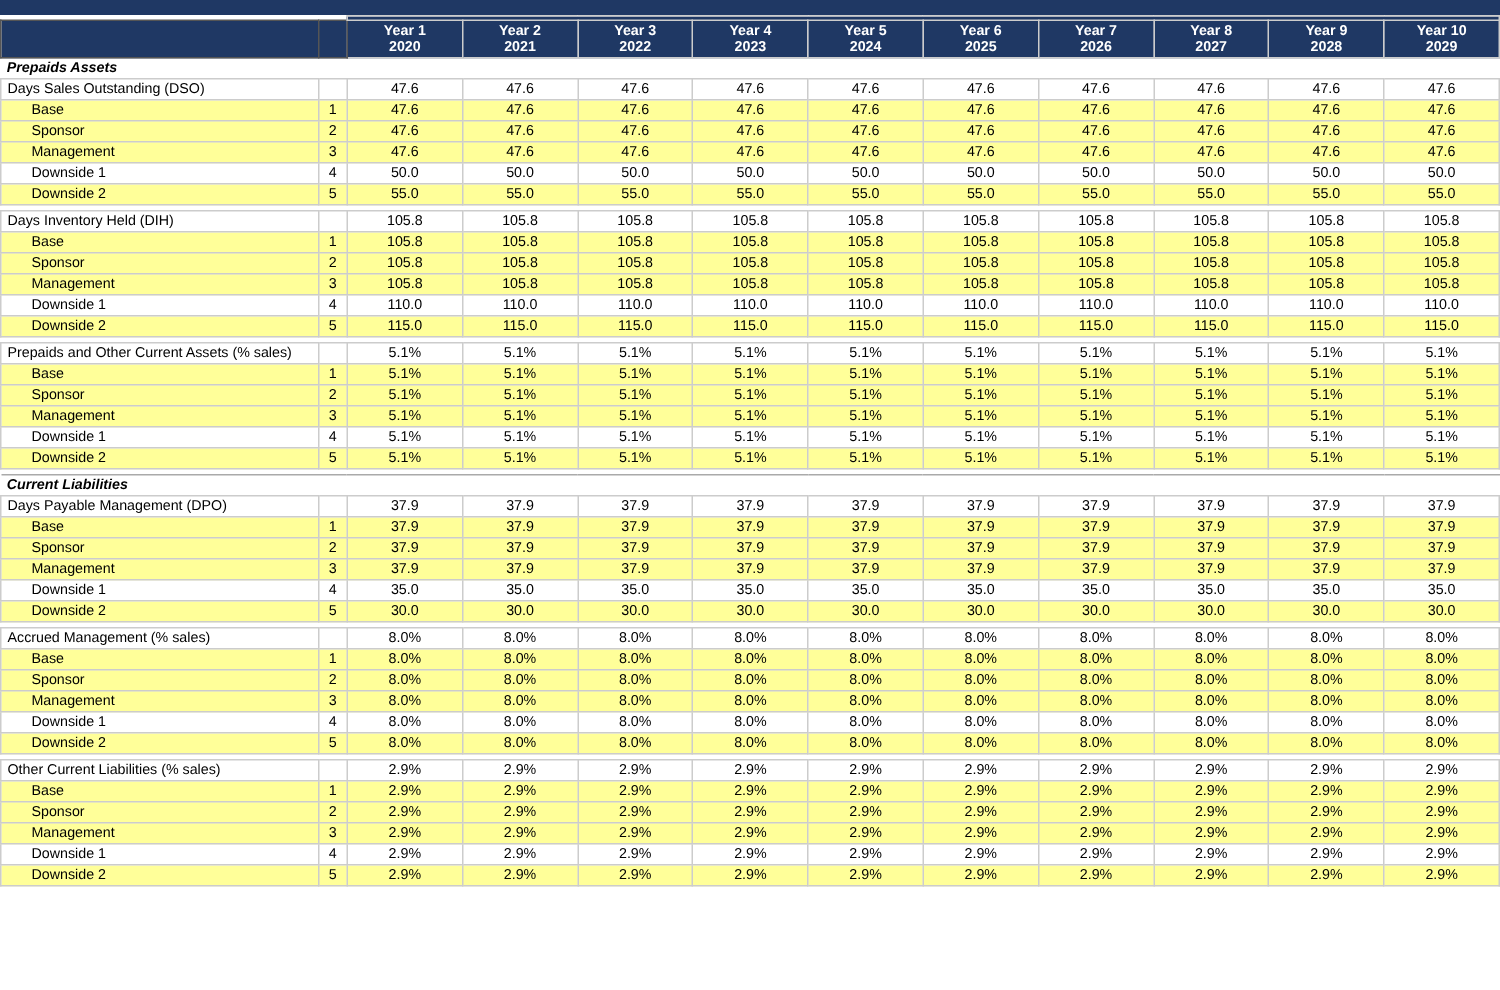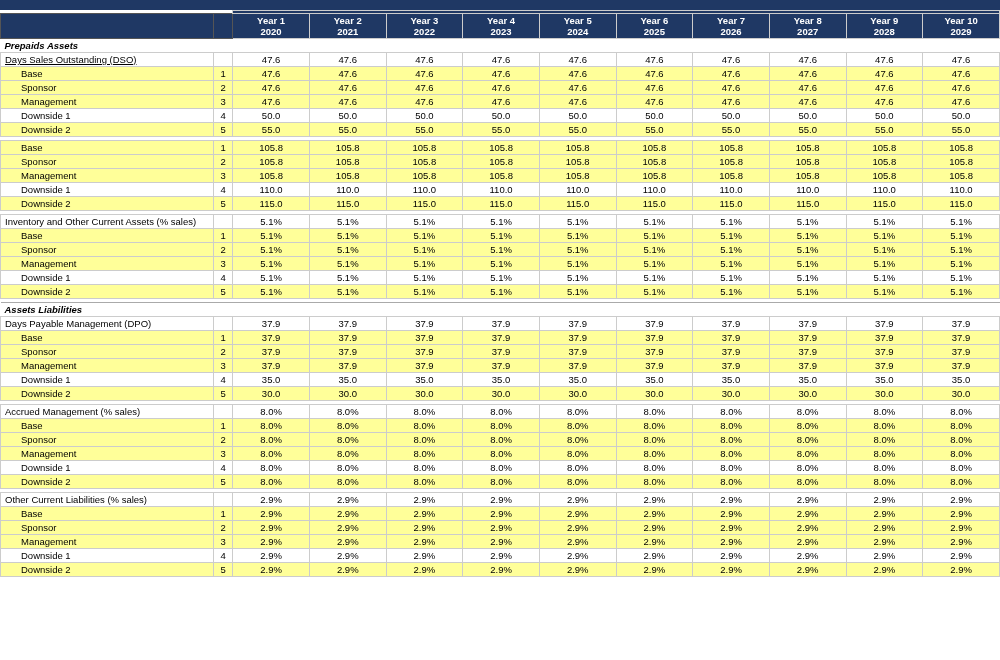--- a/index.html
+++ b/index.html
@@ -82,21 +82,21 @@
       <td id="yr8-header" class="header-year col-val">Year 8<br>2027</td>
       <td id="yr9-header" class="header-year col-val">Year 9<br>2028</td>
       <td id="yr10-header" class="header-year col-val">Year 10<br>2029</td>
     </tr>
   </thead>
   <tbody id="table-body">
       <tr class="section-header">
         <td colspan="12" style="font-style: italic; font-weight: bold; background: rgb(255, 255, 255); border-top: 1px solid rgb(170, 170, 170); border-bottom: none;">Prepaids Assets</td>
       </tr>
       <tr>
-        <td class="col-label" style="font-style: normal; font-weight: normal; text-decoration: underline;">Days Sales Outstanding (DSO)</td>
+        <td class="col-label" style="font-style: normal; font-weight: normal;">Days Sales Outstanding (DSO)</td>
         <td class="col-num"></td>
         <td class="col-val" style="text-align: center; background: rgb(255, 255, 255);">47.6</td>
         <td class="col-val" style="text-align: center; background: rgb(255, 255, 255);">47.6</td>
         <td class="col-val" style="text-align: center; background: rgb(255, 255, 255);">47.6</td>
         <td class="col-val" style="text-align: center; background: rgb(255, 255, 255);">47.6</td>
         <td class="col-val" style="text-align: center; background: rgb(255, 255, 255);">47.6</td>
         <td class="col-val" style="text-align: center; background: rgb(255, 255, 255);">47.6</td>
         <td class="col-val" style="text-align: center; background: rgb(255, 255, 255);">47.6</td>
         <td class="col-val" style="text-align: center; background: rgb(255, 255, 255);">47.6</td>
         <td class="col-val" style="text-align: center; background: rgb(255, 255, 255);">47.6</td>
@@ -169,20 +169,34 @@
         <td class="col-val" style="text-align: center; background: rgb(255, 255, 153);">55.0</td>
         <td class="col-val" style="text-align: center; background: rgb(255, 255, 153);">55.0</td>
         <td class="col-val" style="text-align: center; background: rgb(255, 255, 153);">55.0</td>
         <td class="col-val" style="text-align: center; background: rgb(255, 255, 153);">55.0</td>
         <td class="col-val" style="text-align: center; background: rgb(255, 255, 153);">55.0</td>
       </tr>
       <tr class="row-spacer">
         <td colspan="12" style="height: 4px; border: none; background: rgb(255, 255, 255);"></td>
       </tr>
       <tr>
+        <td class="col-label" style="font-style: normal; font-weight: normal;">Days Inventory Held (DIH)</td>
+        <td class="col-num"></td>
+        <td class="col-val" style="text-align: center; background: rgb(255, 255, 255);">105.8</td>
+        <td class="col-val" style="text-align: center; background: rgb(255, 255, 255);">105.8</td>
+        <td class="col-val" style="text-align: center; background: rgb(255, 255, 255);">105.8</td>
+        <td class="col-val" style="text-align: center; background: rgb(255, 255, 255);">105.8</td>
+        <td class="col-val" style="text-align: center; background: rgb(255, 255, 255);">105.8</td>
+        <td class="col-val" style="text-align: center; background: rgb(255, 255, 255);">105.8</td>
+        <td class="col-val" style="text-align: center; background: rgb(255, 255, 255);">105.8</td>
+        <td class="col-val" style="text-align: center; background: rgb(255, 255, 255);">105.8</td>
+        <td class="col-val" style="text-align: center; background: rgb(255, 255, 255);">105.8</td>
+        <td class="col-val" style="text-align: center; background: rgb(255, 255, 255);">105.8</td>
+      </tr>
+      <tr>
         <td class="col-label" style="padding-left: 20px; background: rgb(255, 255, 153);">Base</td>
         <td class="col-num" style="background: rgb(255, 255, 153);">1</td>
         <td class="col-val" style="text-align: center; background: rgb(255, 255, 153);">105.8</td>
         <td class="col-val" style="text-align: center; background: rgb(255, 255, 153);">105.8</td>
         <td class="col-val" style="text-align: center; background: rgb(255, 255, 153);">105.8</td>
         <td class="col-val" style="text-align: center; background: rgb(255, 255, 153);">105.8</td>
         <td class="col-val" style="text-align: center; background: rgb(255, 255, 153);">105.8</td>
         <td class="col-val" style="text-align: center; background: rgb(255, 255, 153);">105.8</td>
         <td class="col-val" style="text-align: center; background: rgb(255, 255, 153);">105.8</td>
         <td class="col-val" style="text-align: center; background: rgb(255, 255, 153);">105.8</td>
@@ -242,21 +256,21 @@
         <td class="col-val" style="text-align: center; background: rgb(255, 255, 153);">115.0</td>
         <td class="col-val" style="text-align: center; background: rgb(255, 255, 153);">115.0</td>
         <td class="col-val" style="text-align: center; background: rgb(255, 255, 153);">115.0</td>
         <td class="col-val" style="text-align: center; background: rgb(255, 255, 153);">115.0</td>
         <td class="col-val" style="text-align: center; background: rgb(255, 255, 153);">115.0</td>
       </tr>
       <tr class="row-spacer">
         <td colspan="12" style="height: 4px; border: none; background: rgb(255, 255, 255);"></td>
       </tr>
       <tr>
-        <td class="col-label" style="font-style: normal; font-weight: normal;">Inventory and Other Current Assets (% sales)</td>
+        <td class="col-label" style="font-style: normal; font-weight: normal;">Prepaids and Other Current Assets (% sales)</td>
         <td class="col-num"></td>
         <td class="col-val" style="text-align: center; background: rgb(255, 255, 255);">5.1%</td>
         <td class="col-val" style="text-align: center; background: rgb(255, 255, 255);">5.1%</td>
         <td class="col-val" style="text-align: center; background: rgb(255, 255, 255);">5.1%</td>
         <td class="col-val" style="text-align: center; background: rgb(255, 255, 255);">5.1%</td>
         <td class="col-val" style="text-align: center; background: rgb(255, 255, 255);">5.1%</td>
         <td class="col-val" style="text-align: center; background: rgb(255, 255, 255);">5.1%</td>
         <td class="col-val" style="text-align: center; background: rgb(255, 255, 255);">5.1%</td>
         <td class="col-val" style="text-align: center; background: rgb(255, 255, 255);">5.1%</td>
         <td class="col-val" style="text-align: center; background: rgb(255, 255, 255);">5.1%</td>
@@ -329,21 +343,21 @@
         <td class="col-val" style="text-align: center; background: rgb(255, 255, 153);">5.1%</td>
         <td class="col-val" style="text-align: center; background: rgb(255, 255, 153);">5.1%</td>
         <td class="col-val" style="text-align: center; background: rgb(255, 255, 153);">5.1%</td>
         <td class="col-val" style="text-align: center; background: rgb(255, 255, 153);">5.1%</td>
         <td class="col-val" style="text-align: center; background: rgb(255, 255, 153);">5.1%</td>
       </tr>
       <tr class="row-spacer">
         <td colspan="12" style="height: 4px; border: none; background: rgb(255, 255, 255);"></td>
       </tr>
       <tr class="section-header">
-        <td colspan="12" style="font-style: italic; font-weight: bold; background: rgb(255, 255, 255); border-top: 1px solid rgb(170, 170, 170); border-bottom: none;">Assets Liabilities</td>
+        <td colspan="12" style="font-style: italic; font-weight: bold; background: rgb(255, 255, 255); border-top: 1px solid rgb(170, 170, 170); border-bottom: none;">Current Liabilities</td>
       </tr>
       <tr>
         <td class="col-label" style="font-style: normal; font-weight: normal;">Days Payable Management (DPO)</td>
         <td class="col-num"></td>
         <td class="col-val" style="text-align: center; background: rgb(255, 255, 255);">37.9</td>
         <td class="col-val" style="text-align: center; background: rgb(255, 255, 255);">37.9</td>
         <td class="col-val" style="text-align: center; background: rgb(255, 255, 255);">37.9</td>
         <td class="col-val" style="text-align: center; background: rgb(255, 255, 255);">37.9</td>
         <td class="col-val" style="text-align: center; background: rgb(255, 255, 255);">37.9</td>
         <td class="col-val" style="text-align: center; background: rgb(255, 255, 255);">37.9</td>

